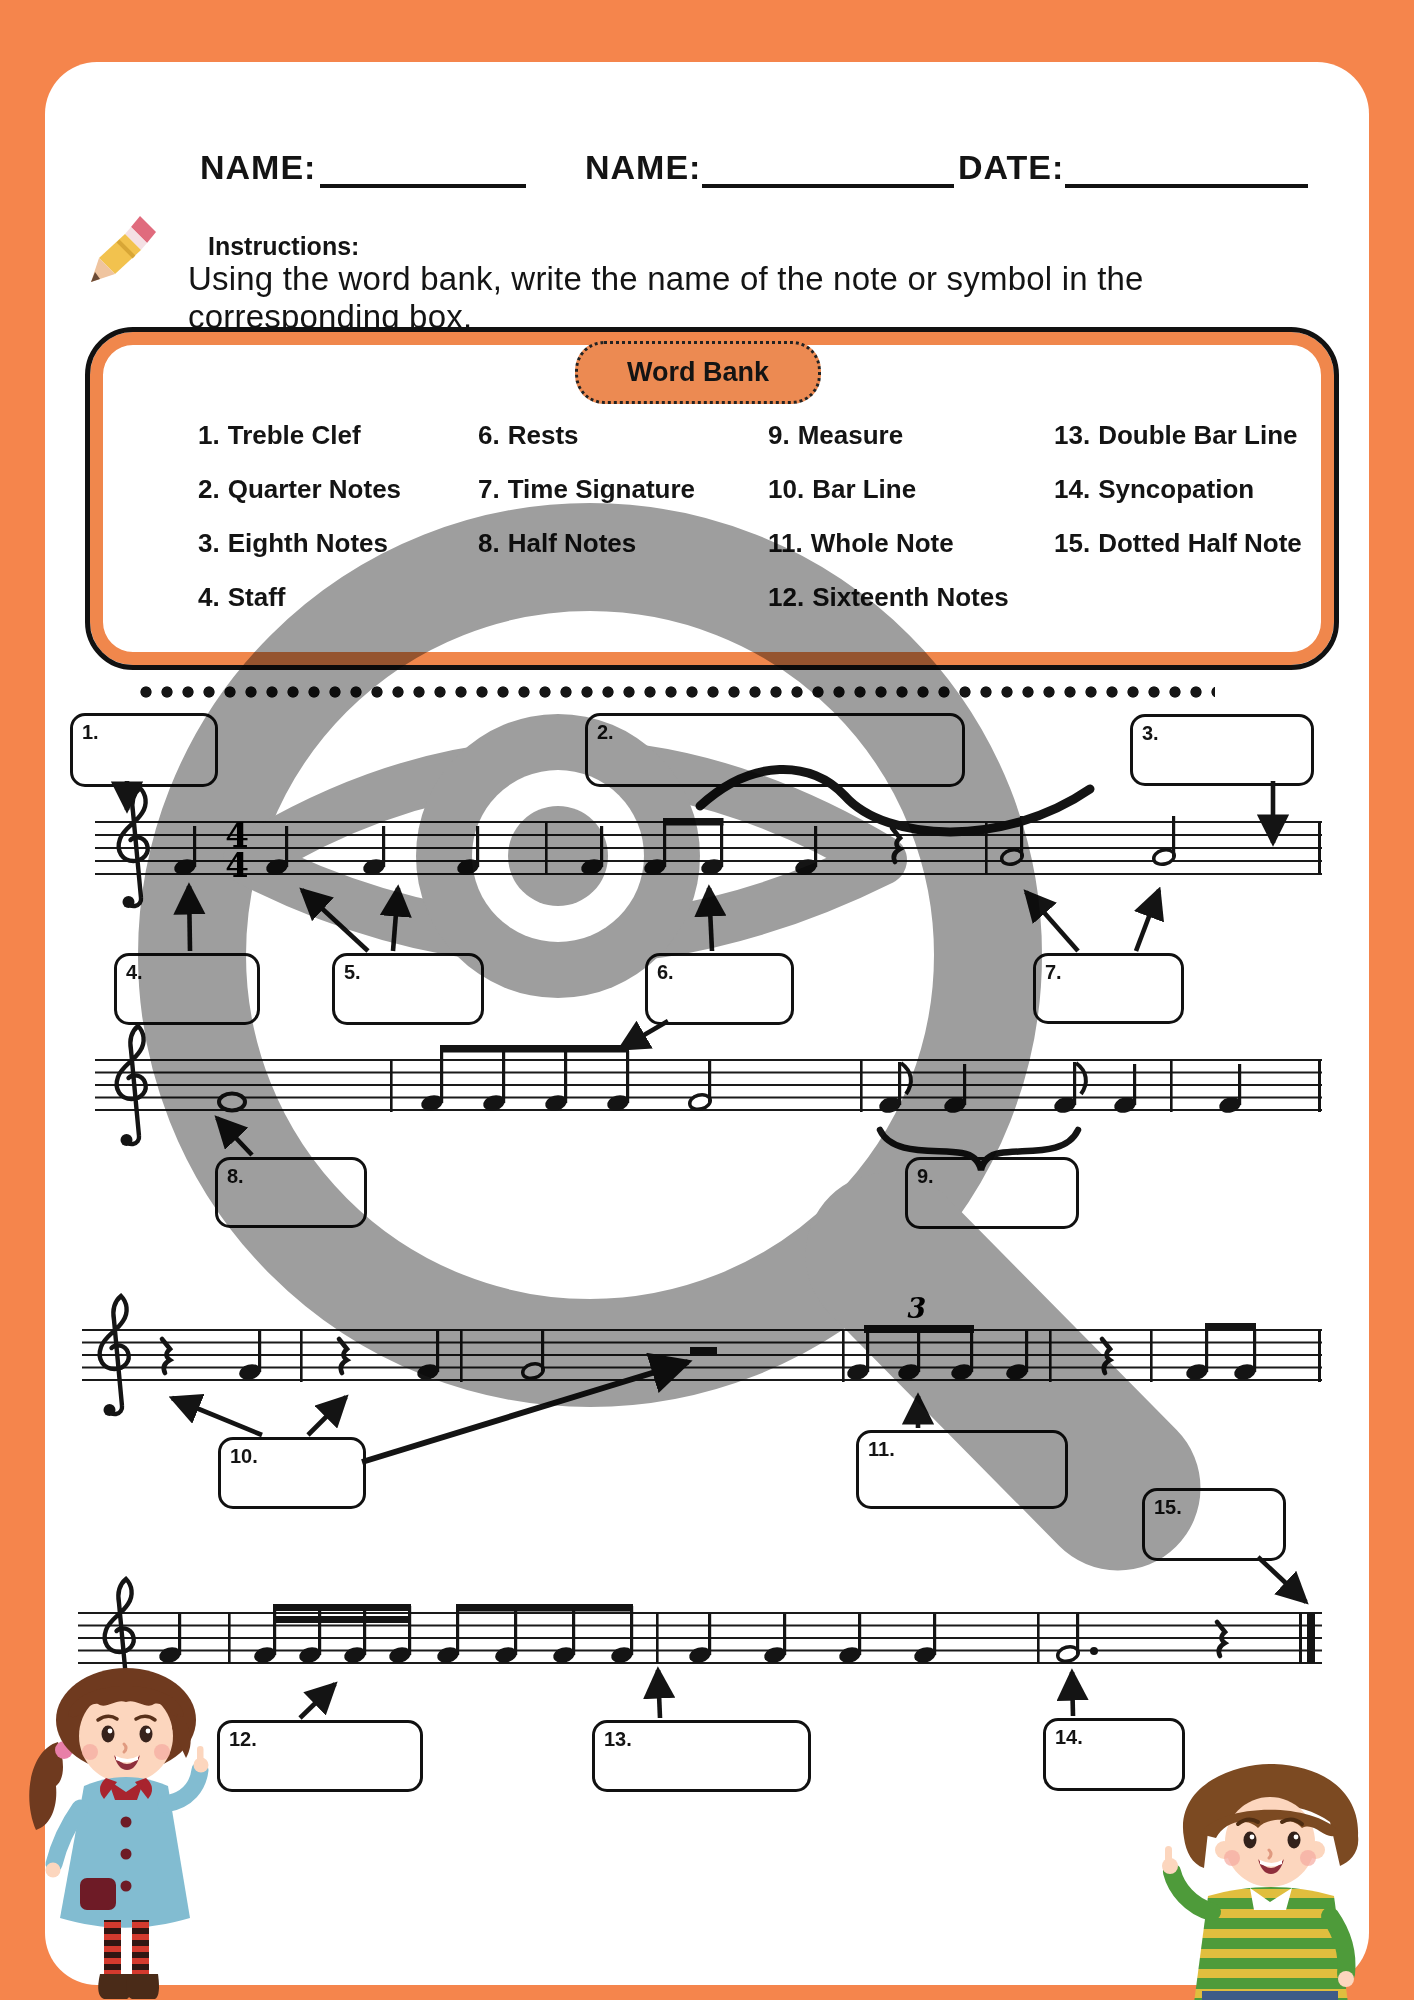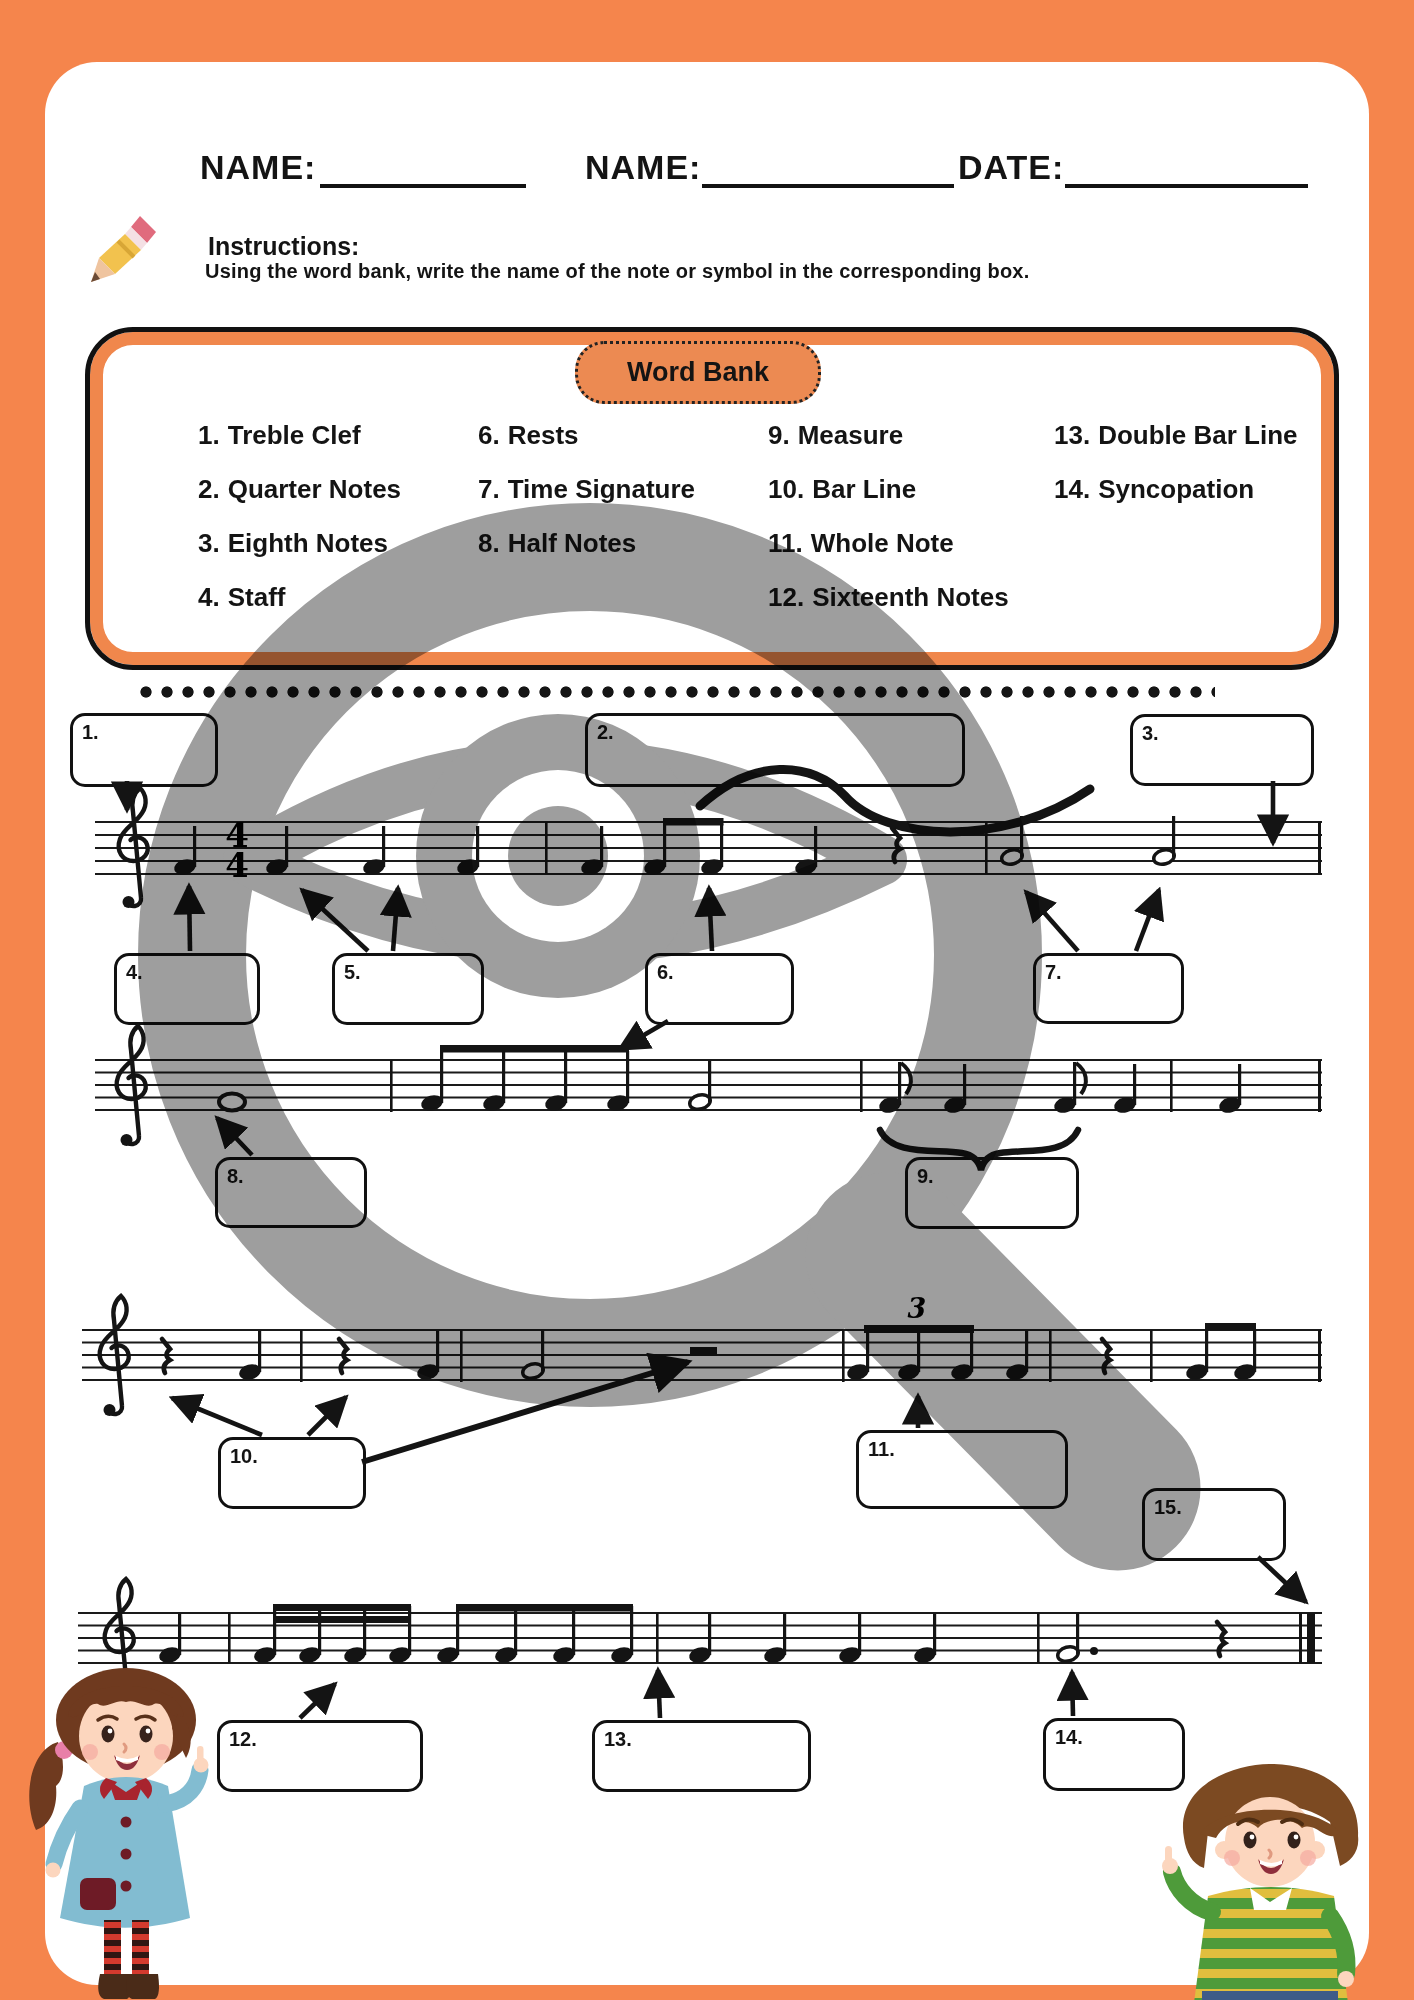--- a/index.html
+++ b/index.html
@@ -6,21 +6,21 @@
   body{font-family:"Liberation Sans",sans-serif;color:#141414;}
   .page{position:relative;width:1414px;height:2000px;background:#F5854C;overflow:hidden;}
   .card{position:absolute;left:45px;top:62px;width:1324px;height:1923px;background:#ffffff;border-radius:52px;}
 
   
   .hdr-label{position:absolute;font-size:34px;font-weight:bold;letter-spacing:1px;}
   .hdr-line{position:absolute;height:0;border-bottom:4px solid #121212;}
 
   
   .ins-title{position:absolute;left:208px;top:232px;font-size:25px;font-weight:bold;}
-  .ins-body{position:absolute;left:205px;top:260px;width:1160px;font-size:20px;font-weight:bold;letter-spacing:0.2px;}
+  .ins-body{position:absolute;left:188px;top:260px;width:1160px;font-size:33px;font-weight:normal;letter-spacing:0.2px;}
 
   
   .wb-box{position:absolute;left:85px;top:327px;width:1244px;height:333px;border:5px solid #111;
           border-radius:48px;box-shadow:inset 0 0 0 13px #F0874C;background:#fff;}
   .wb-pill{position:absolute;left:575px;top:341px;width:240px;height:57px;background:#EC8A52;
            border:3px dotted #222;border-radius:29px;display:flex;align-items:center;justify-content:center;
            font-size:27px;font-weight:bold;}
   .wb-col{position:absolute;top:420px;}
   .wb-item{height:54px;font-size:26px;font-weight:bold;white-space:nowrap;margin-left:35px;}
   .wb-item .n{margin-right:8px;}
@@ -78,20 +78,21 @@
   </div>
   <div class="wb-col" style="left:733px;">
     <div class="wb-item"><span class="n">9.</span><span>Measure</span></div>
     <div class="wb-item"><span class="n">10.</span><span>Bar Line</span></div>
     <div class="wb-item"><span class="n">11.</span><span>Whole Note</span></div>
     <div class="wb-item"><span class="n">12.</span><span>Sixteenth Notes</span></div>
   </div>
   <div class="wb-col" style="left:1019px;">
     <div class="wb-item"><span class="n">13.</span><span>Double Bar Line</span></div>
     <div class="wb-item"><span class="n">14.</span><span>Syncopation</span></div>
+    <div class="wb-item"><span class="n">15.</span><span>Dotted Half Note</span></div>
   </div>
 
   <div class="dotline"></div>
 
   <div class="abox" style="left:70px;top:713px;width:142px;height:68px;">
       <span>1.</span>
     </div>
   <div class="abox" style="left:585px;top:713px;width:374px;height:68px;">
       <span>2.</span>
     </div>

